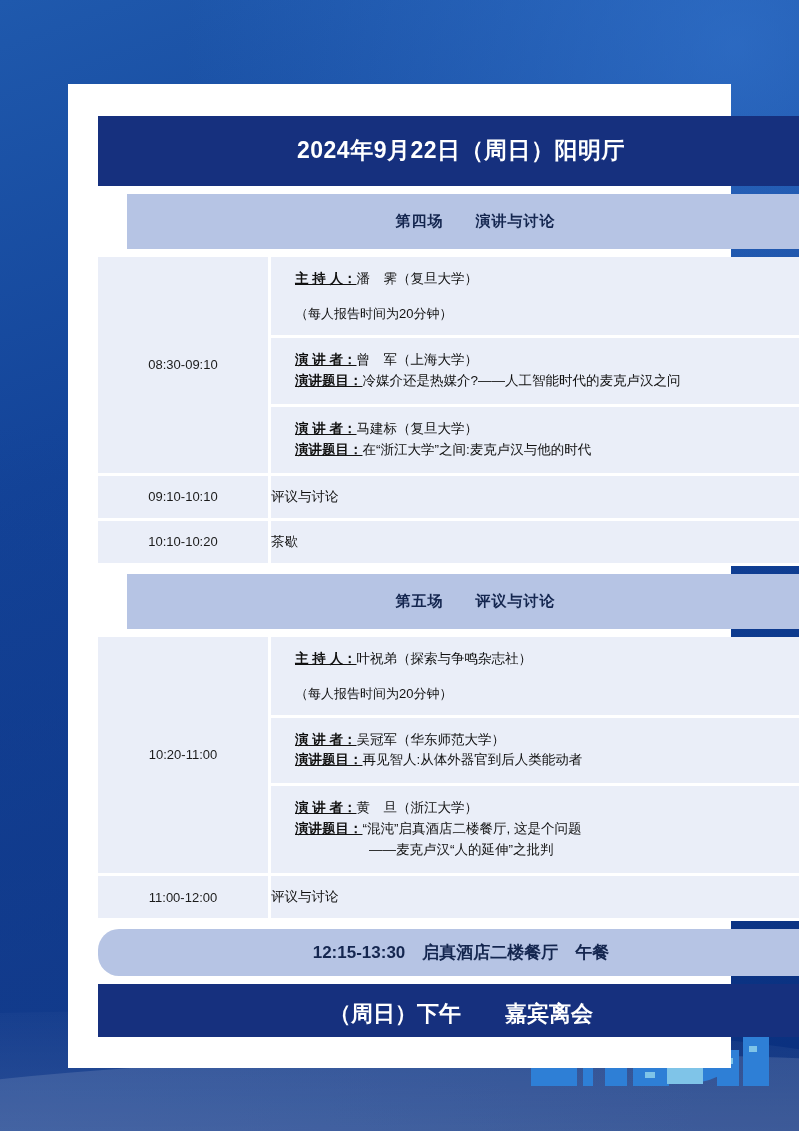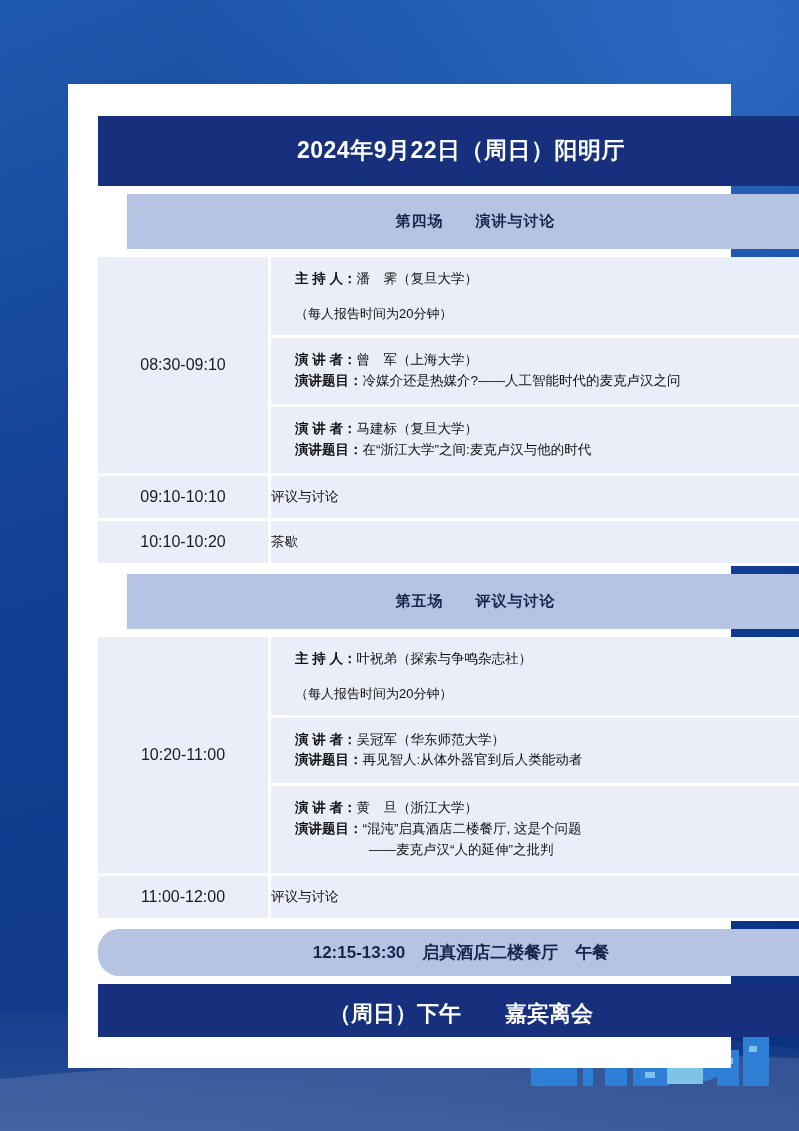--- a/index.html
+++ b/index.html
@@ -45,31 +45,31 @@
   }
   table.sched{
     width:100%;border-collapse:collapse;margin-top:8px;
   }
   table.sched td{
     background:#eaeef8;
     vertical-align:middle;
     border-bottom:3px solid #ffffff;
   }
   td.time{
-    width:168px;text-align:center;font-size:16px;color:#1b1b1b;
+    width:168px;text-align:center;font-size:13px;color:#1b1b1b;
     border-right:3px solid #ffffff;
   }
   td.cell{padding:0;}
   .blk{
     padding:12px 16px 12px 24px;
     border-bottom:3px solid #ffffff;
   }
   .blk:last-child{border-bottom:none;}
   .ln{font-size:13.5px;color:#111;line-height:1.55;}
-  .lbl{font-weight:bold;}
+  .lbl{font-weight:bold;text-decoration:underline;}
   .sub{font-size:13px;color:#111;margin-top:15px;}
   .indent{padding-left:74px;display:block;}
   .full{
     text-align:left;font-size:13.5px;color:#111;padding:12px 0;
   }
   .lunch{
     background:#b6c4e4;color:#14264f;text-align:center;
     font-weight:bold;font-size:17px;padding:12px 0;margin-top:8px;border-radius:21px;
   }
   .footer{

